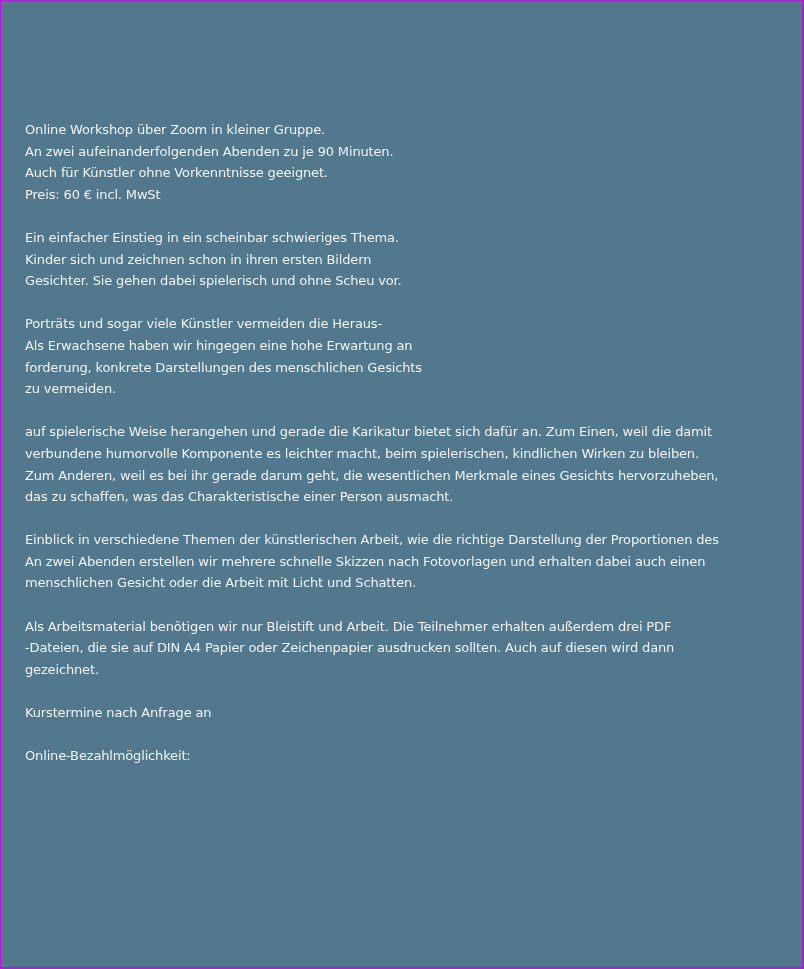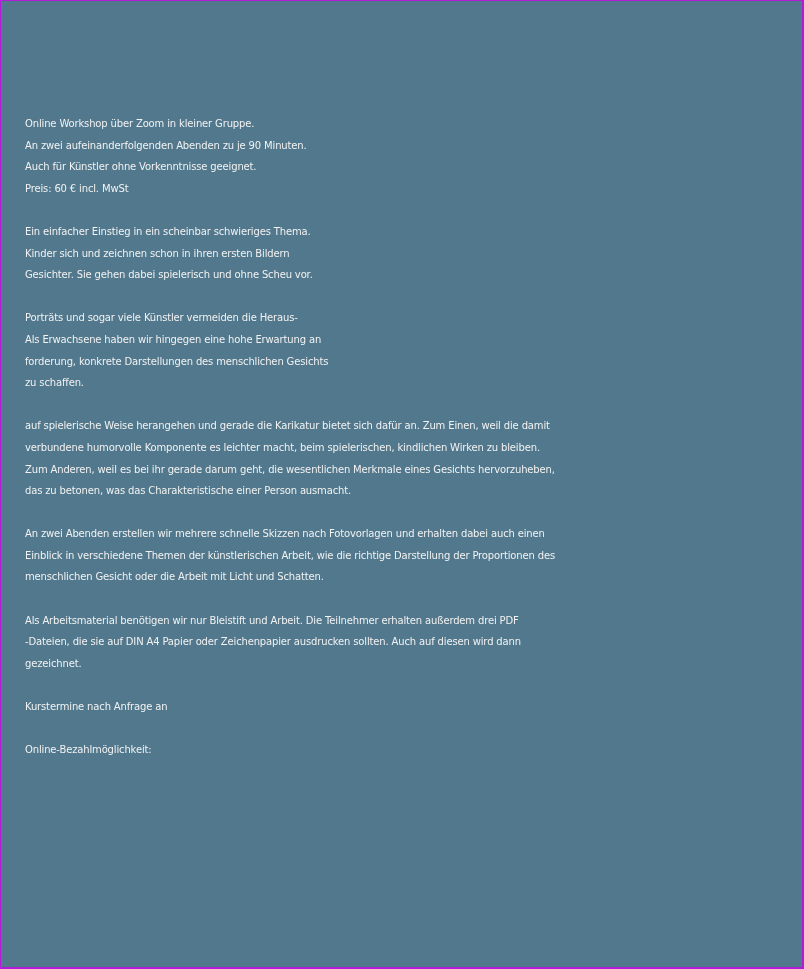--- a/index.html
+++ b/index.html
@@ -10,23 +10,23 @@
       border: 1px solid #b31bd8;
       border-bottom-width: 2px;
       border-right-width: 2px;
       position: relative;
       overflow: hidden;
       font-family: "DejaVu Sans", sans-serif;
       color: #f2f2f2;
     }
     .content {
       position: absolute;
-      left: 24px; top: 112px;
+      left: 24px; top: 118px;
       width: 760px;
-      font-size: 10px;
+      font-size: 13px;
       line-height: 21.6px;
       letter-spacing: -0.15px;
     }
     .para { margin: 0 0 21.6px 0; }
     .line { display: block; white-space: nowrap; }
     .gap2 { margin-bottom: 21px; }
   </style>
 </head>
 <body>
 
@@ -42,33 +42,33 @@
   <div class="para">
     <span class="line">Ein einfacher Einstieg in ein scheinbar schwieriges Thema.</span>
     <span class="line">Kinder sich und zeichnen schon in ihren ersten Bildern</span>
     <span class="line">Gesichter. Sie gehen dabei spielerisch und ohne Scheu vor.</span>
   </div>
 
   <div class="para">
     <span class="line">Porträts und sogar viele Künstler vermeiden die Heraus-</span>
     <span class="line">Als Erwachsene haben wir hingegen eine hohe Erwartung an</span>
     <span class="line">forderung,  konkrete Darstellungen des menschlichen Gesichts</span>
-    <span class="line">zu schaffen.</span>
+    <span class="line">zu vermeiden.</span>
   </div>
 
   <div class="para">
     <span class="line">auf spielerische Weise herangehen und gerade die Karikatur bietet sich dafür an. Zum Einen, weil die damit</span>
     <span class="line">verbundene humorvolle Komponente es leichter macht, beim spielerischen, kindlichen Wirken zu bleiben.</span>
     <span class="line">Zum Anderen, weil es bei ihr gerade darum geht, die wesentlichen Merkmale eines Gesichts hervorzuheben,</span>
-    <span class="line">das zu betonen, was das Charakteristische einer Person ausmacht.</span>
+    <span class="line">das zu schaffen, was das Charakteristische einer Person ausmacht.</span>
   </div>
 
   <div class="para">
+    <span class="line">Einblick in verschiedene Themen der künstlerischen Arbeit, wie die richtige Darstellung der Proportionen des</span>
     <span class="line">An zwei Abenden erstellen wir mehrere schnelle Skizzen nach Fotovorlagen und erhalten dabei auch einen</span>
-    <span class="line">Einblick in verschiedene Themen der künstlerischen Arbeit, wie die richtige Darstellung der Proportionen des</span>
     <span class="line">menschlichen Gesicht oder die Arbeit mit Licht und Schatten.</span>
   </div>
 
   <div class="para">
     <span class="line">Als Arbeitsmaterial benötigen wir nur Bleistift und Arbeit. Die Teilnehmer erhalten außerdem drei PDF</span>
     <span class="line">-Dateien, die sie auf DIN A4 Papier oder Zeichenpapier ausdrucken sollten. Auch auf diesen wird dann</span>
     <span class="line">gezeichnet.</span>
   </div>
 
   <div class="para gap2">

